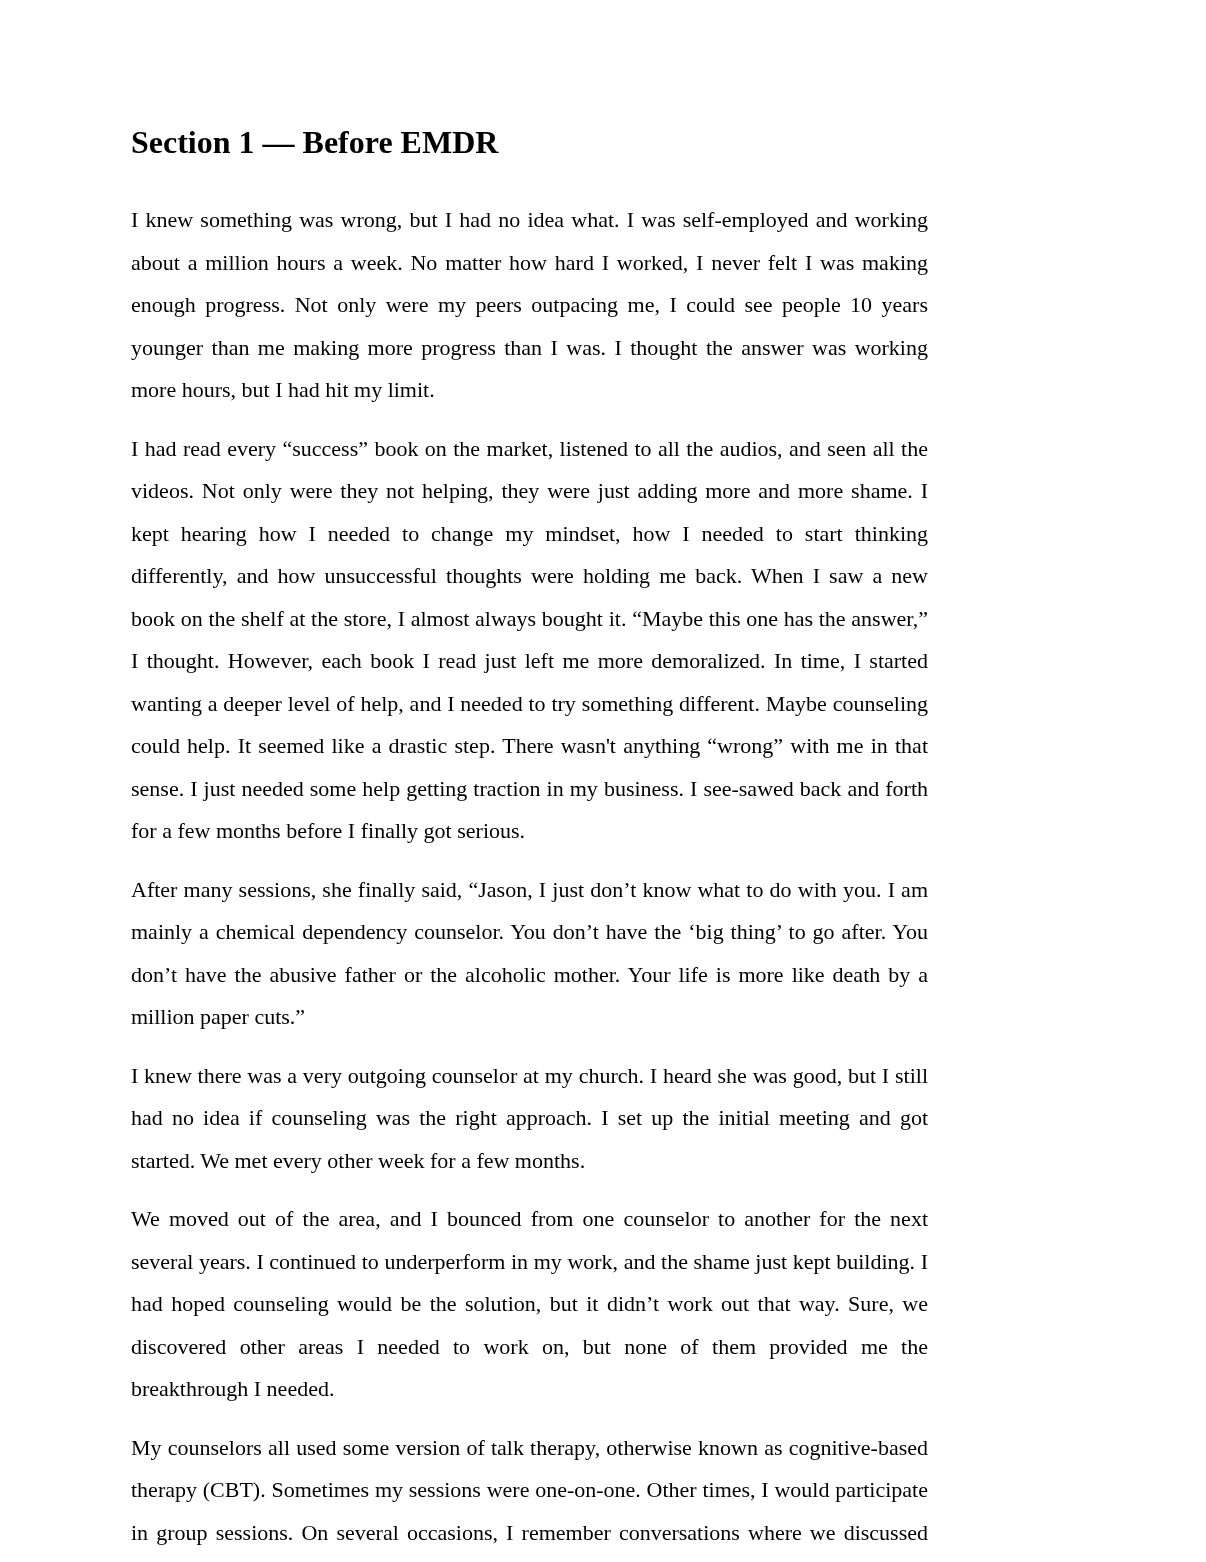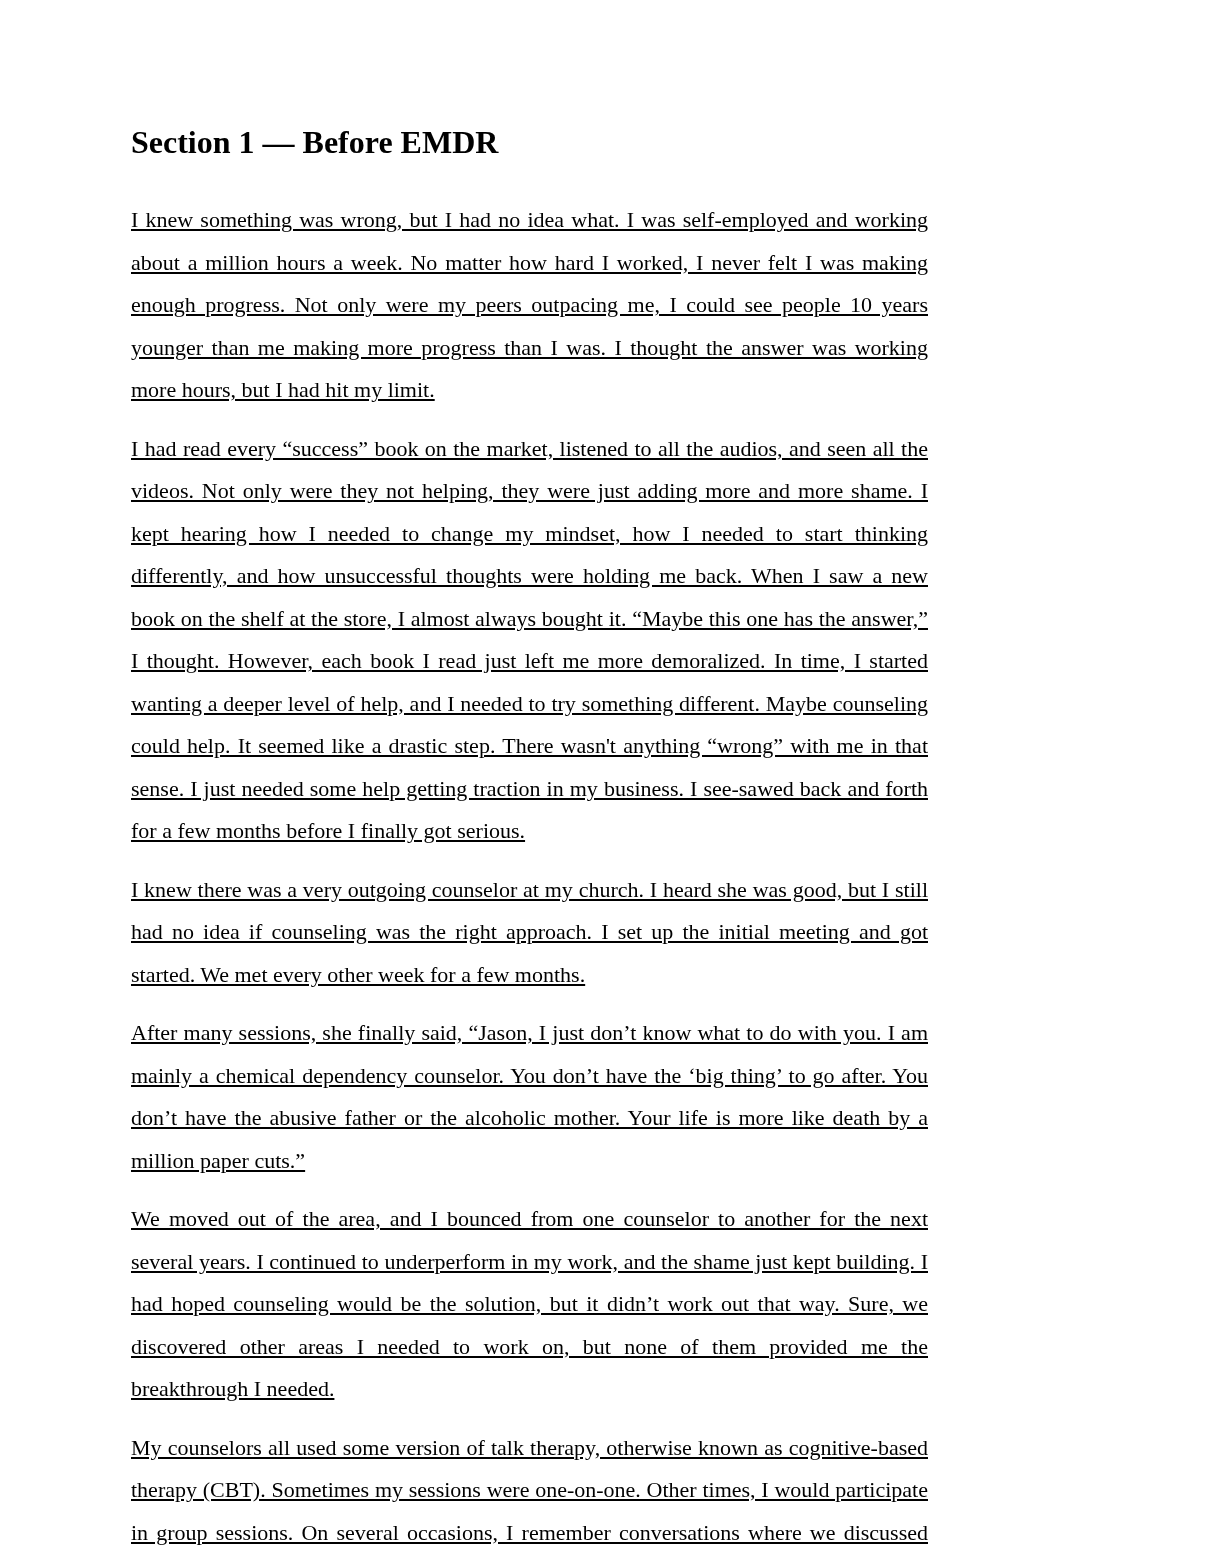--- a/index.html
+++ b/index.html
@@ -25,21 +25,20 @@
     margin: 0 0 36px 0;
     color: #000000;
   }
   .body-text p {
     font-size: 22px;
     line-height: 42.5px;
     margin: 0 12px 16px 0;
     text-align: justify;
     text-justify: inter-word;
     color: #000000;
-    text-decoration: underline;
   }
   .footer {
     position: absolute;
     left: 131px;
     width: 940px;
     top: 1472px;
     text-align: center;
     font-family: "Liberation Sans", "DejaVu Sans", sans-serif;
     font-size: 20px;
     color: #000000;
@@ -48,20 +47,20 @@
 </head>
 <body>
 
 <div class="page">
 
   <h1 class="heading">Section 1 — Before EMDR</h1>
 
   <div class="body-text">
     <p>I knew something was wrong, but I had no idea what. I was self-employed and working about a million hours a week. No matter how hard I worked, I never felt I was making enough progress. Not only were my peers outpacing me, I could see people 10 years younger than me making more progress than I was. I thought the answer was working more hours, but I had hit my limit.</p>
     <p>I had read every “success” book on the market, listened to all the audios, and seen all the videos. Not only were they not helping, they were just adding more and more shame. I kept hearing how I needed to change my mindset, how I needed to start thinking differently, and how unsuccessful thoughts were holding me back. When I saw a new book on the shelf at the store, I almost always bought it. “Maybe this one has the answer,” I thought. However, each book I read just left me more demoralized. In time, I started wanting a deeper level of help, and I needed to try something different. Maybe counseling could help. It seemed like a drastic step. There wasn't anything “wrong” with me in that sense. I just needed some help getting traction in my business. I see-sawed back and forth for a few months before I finally got serious.</p>
+    <p>After many sessions, she finally said, “Jason, I just don’t know what to do with you. I am mainly a chemical dependency counselor. You don’t have the ‘big thing’ to go after. You don’t have the abusive father or the alcoholic mother. Your life is more like death by a million paper cuts.”</p>
     <p>I knew there was a very outgoing counselor at my church. I heard she was good, but I still had no idea if counseling was the right approach. I set up the initial meeting and got started. We met every other week for a few months.</p>
-    <p>After many sessions, she finally said, “Jason, I just don’t know what to do with you. I am mainly a chemical dependency counselor. You don’t have the ‘big thing’ to go after. You don’t have the abusive father or the alcoholic mother. Your life is more like death by a million paper cuts.”</p>
     <p>We moved out of the area, and I bounced from one counselor to another for the next several years. I continued to underperform in my work, and the shame just kept building. I had hoped counseling would be the solution, but it didn’t work out that way. Sure, we discovered other areas I needed to work on, but none of them provided me the breakthrough I needed.</p>
     <p>My counselors all used some version of talk therapy, otherwise known as cognitive-based therapy (CBT). Sometimes my sessions were one-on-one. Other times, I would participate in group sessions. On several occasions, I remember conversations where we discussed “the bus.” We are allowed to have passengers (emotions) on our bus. The big question was: is the newest passenger allowed to stay on the bus? We were asked if our emotions of anger, jealousy, or</p>
   </div>
 
 
 </div>
 
 </body></html>

